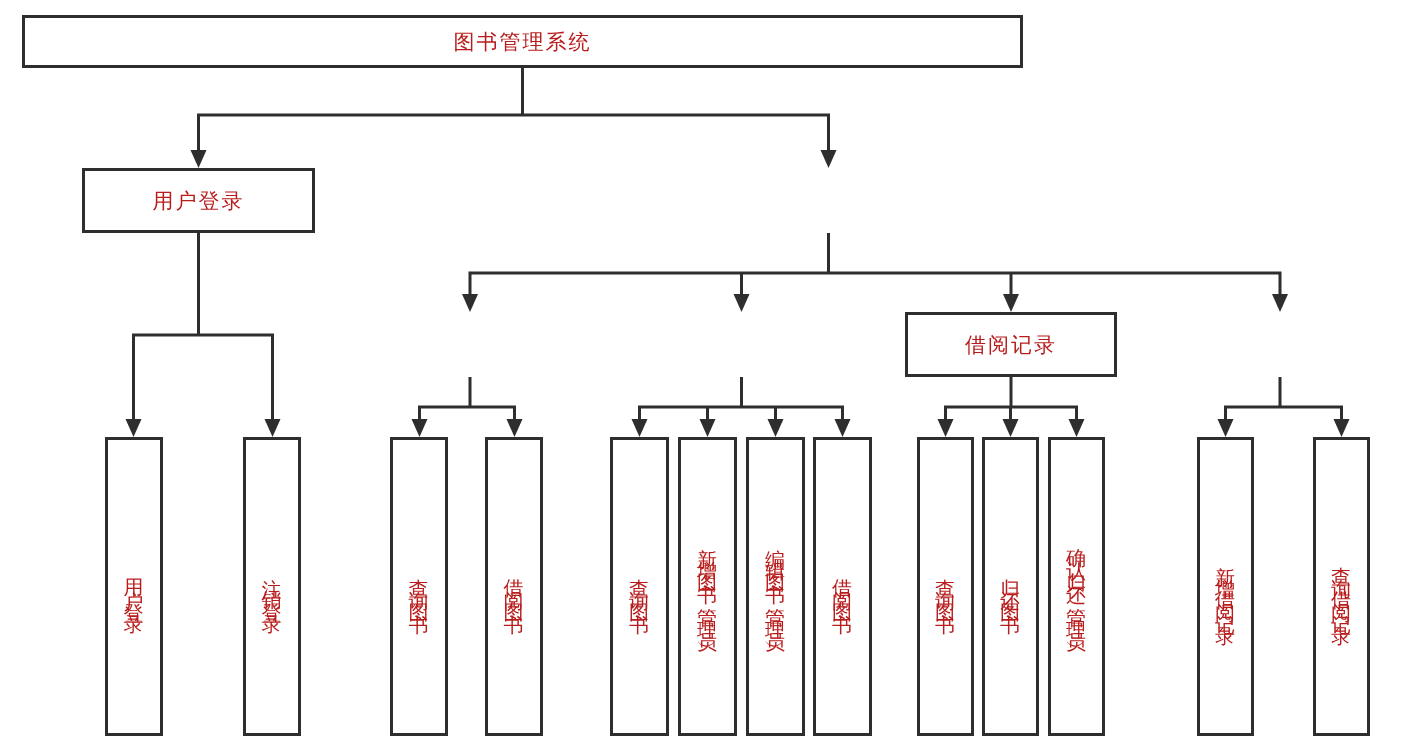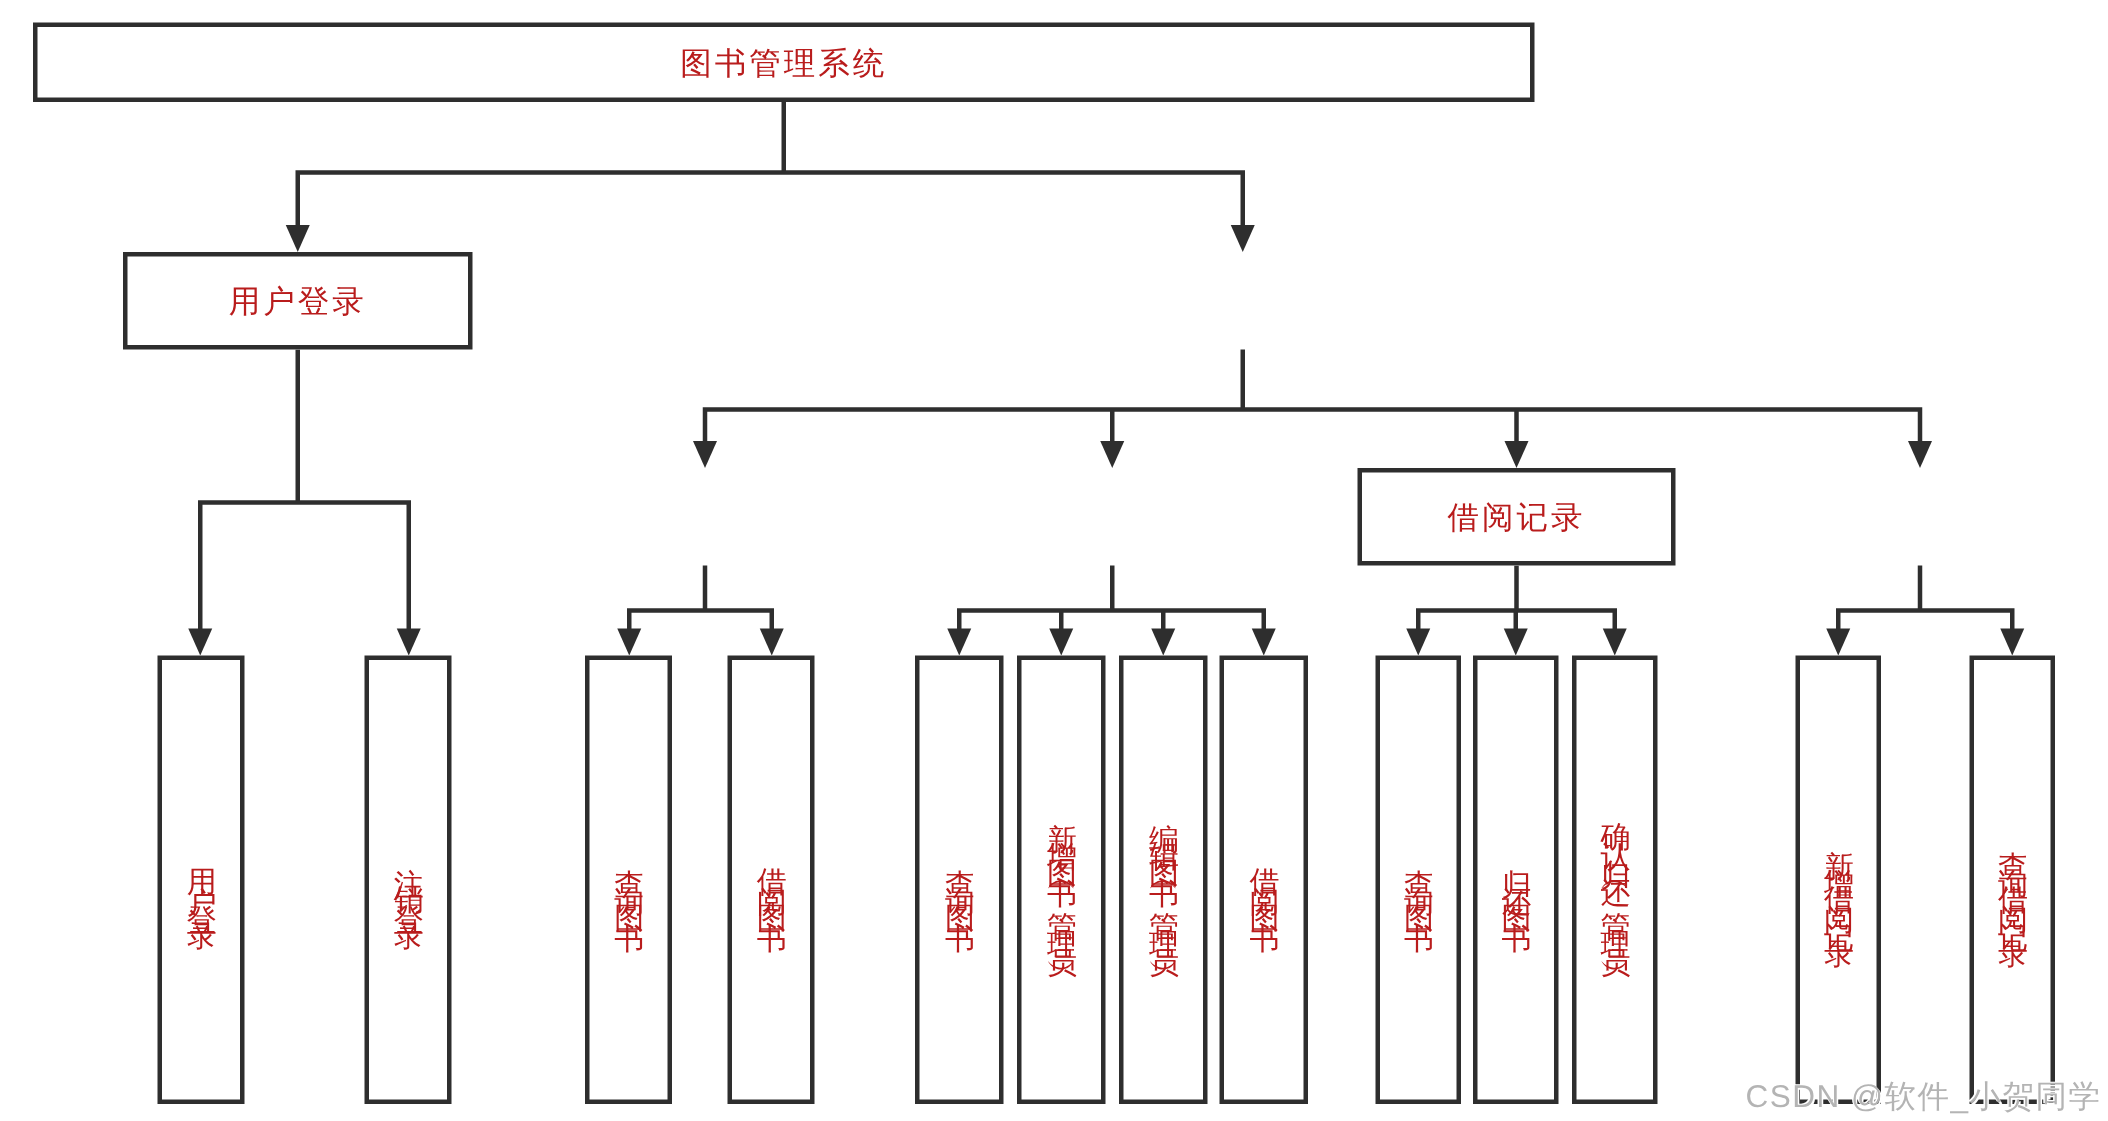--- a/index.html
+++ b/index.html
@@ -129,14 +129,13 @@
     <span>确认归还（管理员）</span>
   </div>
 
   <div class="node v" style="left:1197px;top:437px;width:57px;height:299px">
     <span>新增借阅记录</span>
   </div>
   <div class="node v" style="left:1313px;top:437px;width:57px;height:299px">
     <span>查询借阅记录</span>
   </div>
 
-  <div class="watermark">CSDN @软件_小贺同学</div>
 </div>
 
 </body></html>

